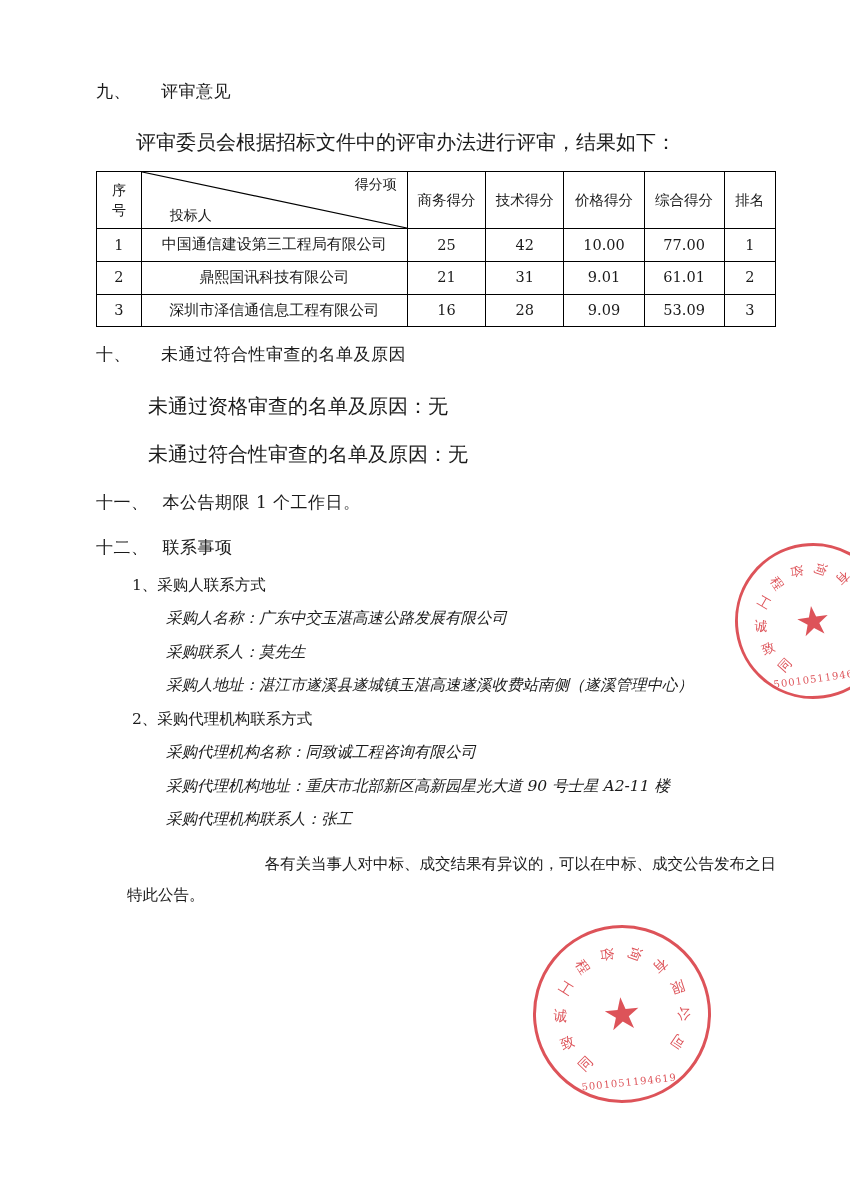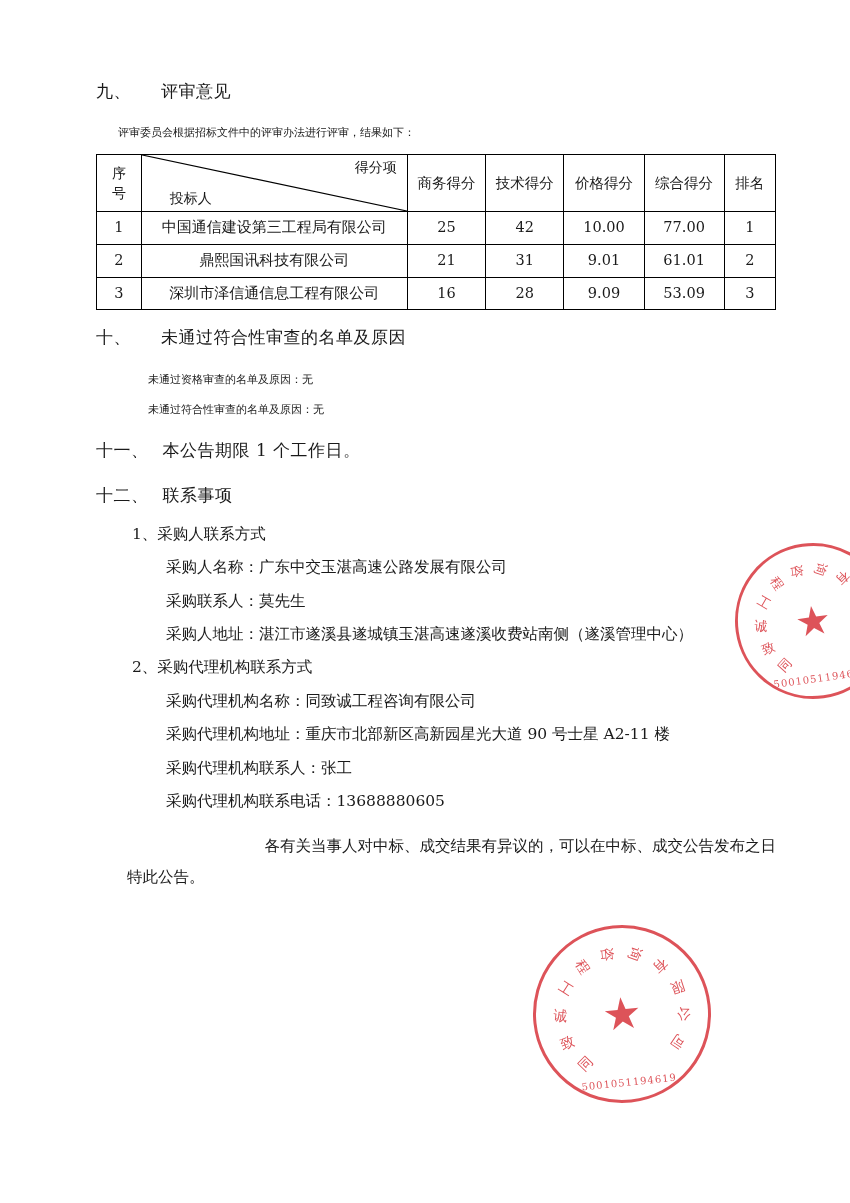--- a/index.html
+++ b/index.html
@@ -39,27 +39,27 @@
   }
   .sec-head .gap-wide {
     display: inline-block;
     width: 30px;
   }
   .sec-head .gap-small {
     display: inline-block;
     width: 14px;
   }
   .para {
-    font-size: 11px;
+    font-size: 20px;
     line-height: 1.9;
     margin: 0 0 10px 0;
   }
   .indent1 { text-indent: 2em; }
   .indent-px-52 { padding-left: 52px; }
-  .indent-px-70 { padding-left: 70px; }
+  .indent-px-70 { padding-left: 70px; font-style: italic; }
   .indent-px-36 { padding-left: 36px; }
 
   table.score {
     border-collapse: collapse;
     width: 680px;
     margin: 6px 0 14px 0;
     font-size: 14.5px;
   }
   table.score td, table.score th {
     border: 1px solid #000;
@@ -277,23 +277,20 @@
 
     <div class="sub-item indent-px-70">
       <span>采购代理机构名称：</span><span>同致诚工程咨询有限公司</span>
     </div>
     <div class="sub-item indent-px-70">
       <span>采购代理机构地址：</span><span>重庆市北部新区高新园星光大道 90 号士星 A2-11 楼</span>
     </div>
     <div class="sub-item indent-px-70">
       <span>采购代理机构联系人：</span><span>张工</span>
     </div>
-    <div class="sub-item indent-px-70">
-      <span>采购代理机构联系电话：</span><span>13688880605</span>
-    </div>
 
     <div class="closing">
       <div style="text-indent:3.2em;text-align:right;">各有关当事人对中标、成交结果有异议的，可以在中标、成交公告发布之日</div>
       <div style="text-indent:2em;">特此公告。</div>
     </div>
 
 
   </div>
 
   <div class="seal seal-1">

